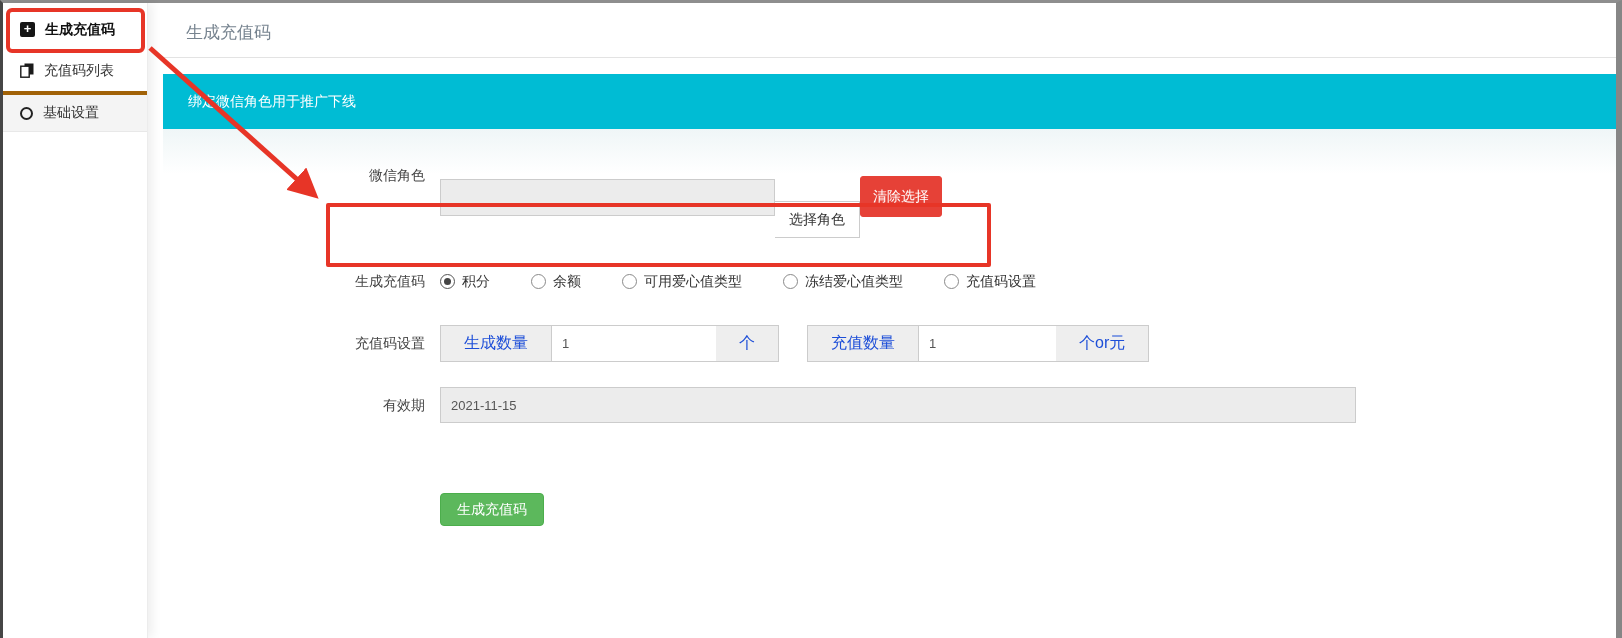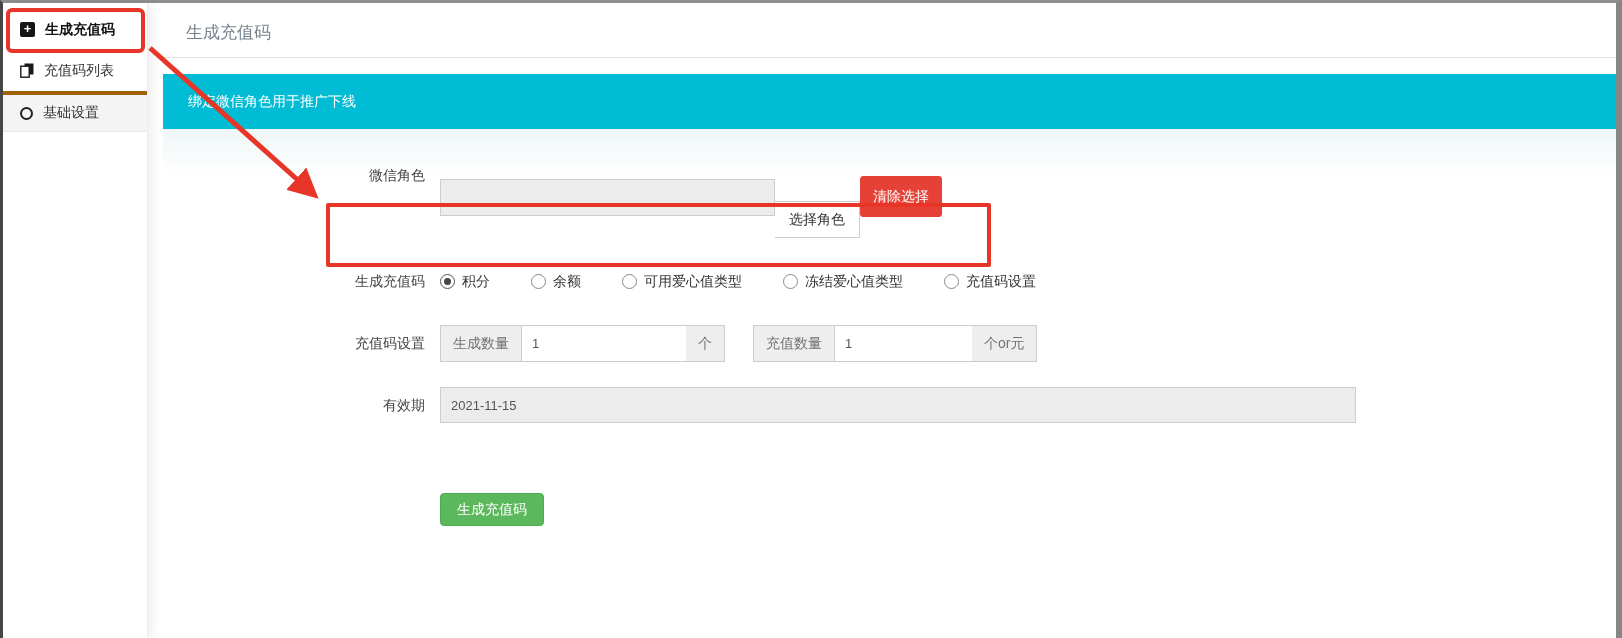--- a/index.html
+++ b/index.html
@@ -53,22 +53,22 @@
   .radio-line { display:flex; align-items:center; gap:41px; height:37px; }
   .radio-opt { display:flex; align-items:center; gap:7px; font-size:14px; color:#333; cursor:pointer; }
   .radio-dot { width:15px; height:15px; border:1px solid #8a8a8a; border-radius:50%; background:#fff;
                display:inline-flex; align-items:center; justify-content:center; flex-shrink:0; }
   .radio-dot.checked { border-color:#555; }
   .radio-dot.checked::after { content:""; width:7px; height:7px; border-radius:50%; background:#444; }
 
   
   .ig { display:flex; }
   .ig + .ig { margin-left:12px; }
-  .ig-addon { height:37px; background:#eee; border:1px solid #ccc; color:#737373; font-size:14px;
-              display:flex; align-items:center; padding:0 12px; white-space:nowrap; }
+  .ig-addon { height:37px; background:#eee; border:1px solid #ccc; color:#1d4ed8; font-size:16px;
+              display:flex; align-items:center; padding:0 23px; white-space:nowrap; }
   .ig .txt-input { border-left:none; border-right:none; }
   .ig .ig-addon:last-child { border-left:1px solid #ccc; border-left:none; }
 
   
   .anno { position:absolute; border:4px solid #e73527; z-index:10; pointer-events:none; }
   .anno-sidebar { left:6px; top:8px; width:139px; height:45px; border-radius:6px; }
   .anno-type { left:326px; top:203px; width:665px; height:64px; border-radius:2px; }
   .anno-arrow { position:absolute; left:0; top:0; width:100%; height:100%; z-index:9; pointer-events:none; }
 </style>
 </head>

